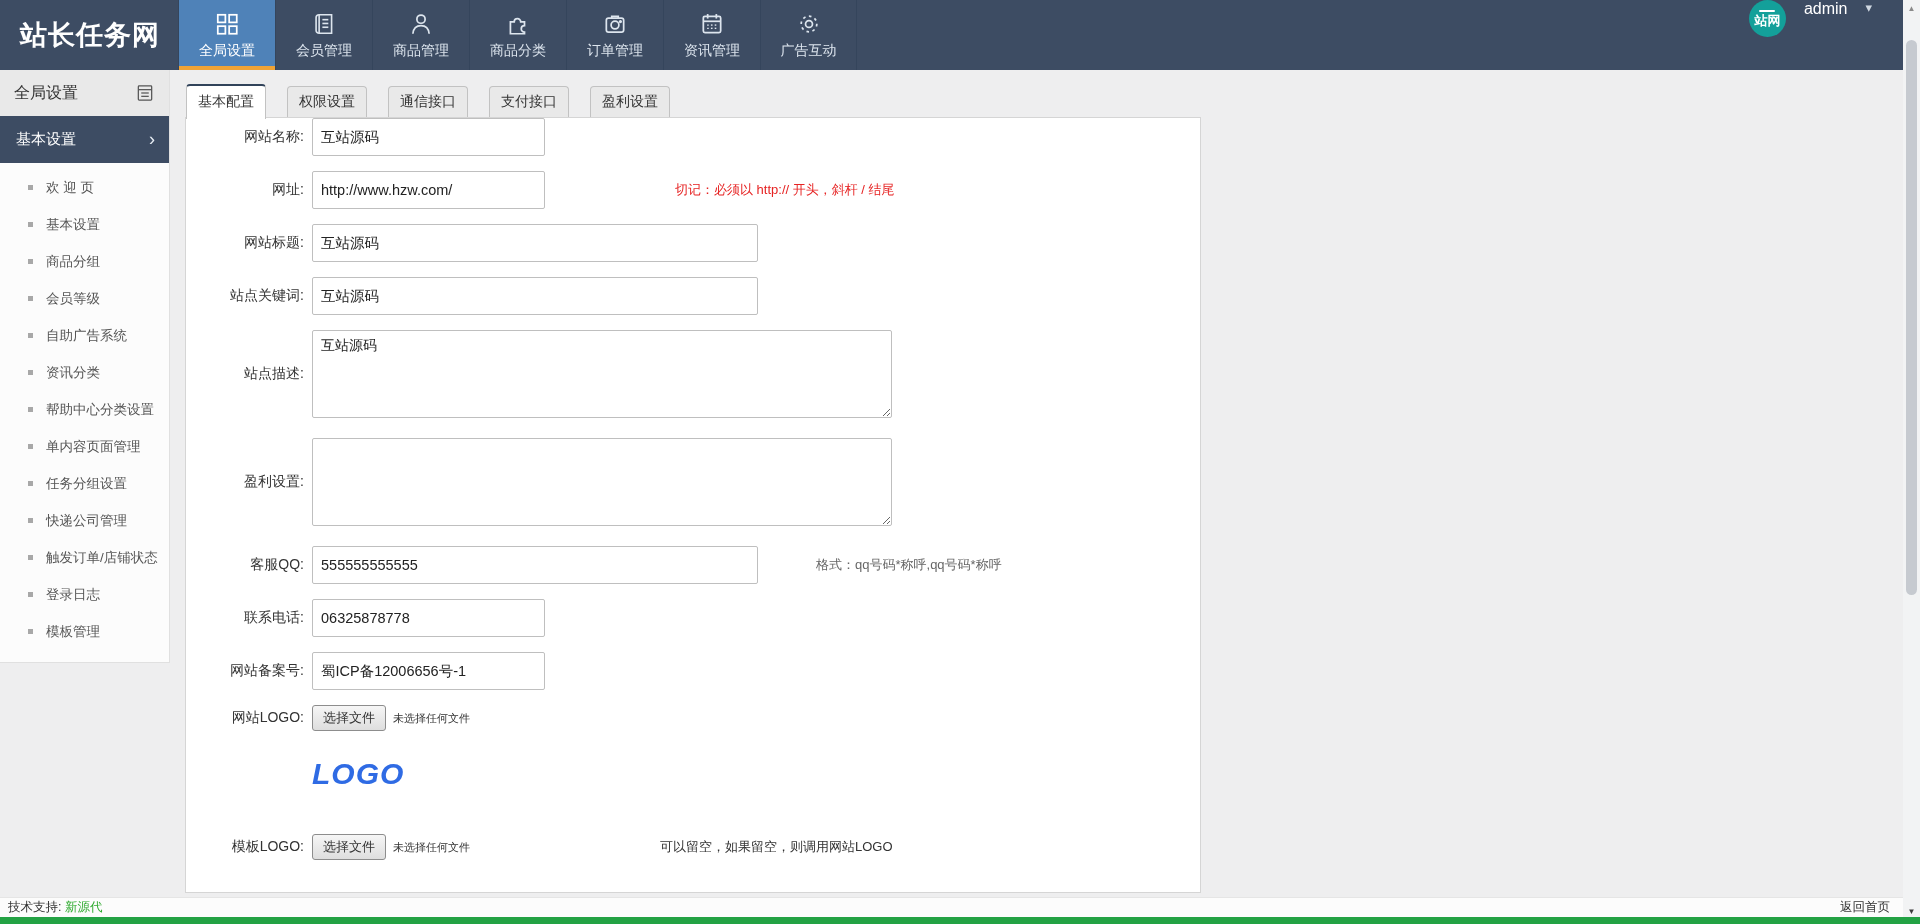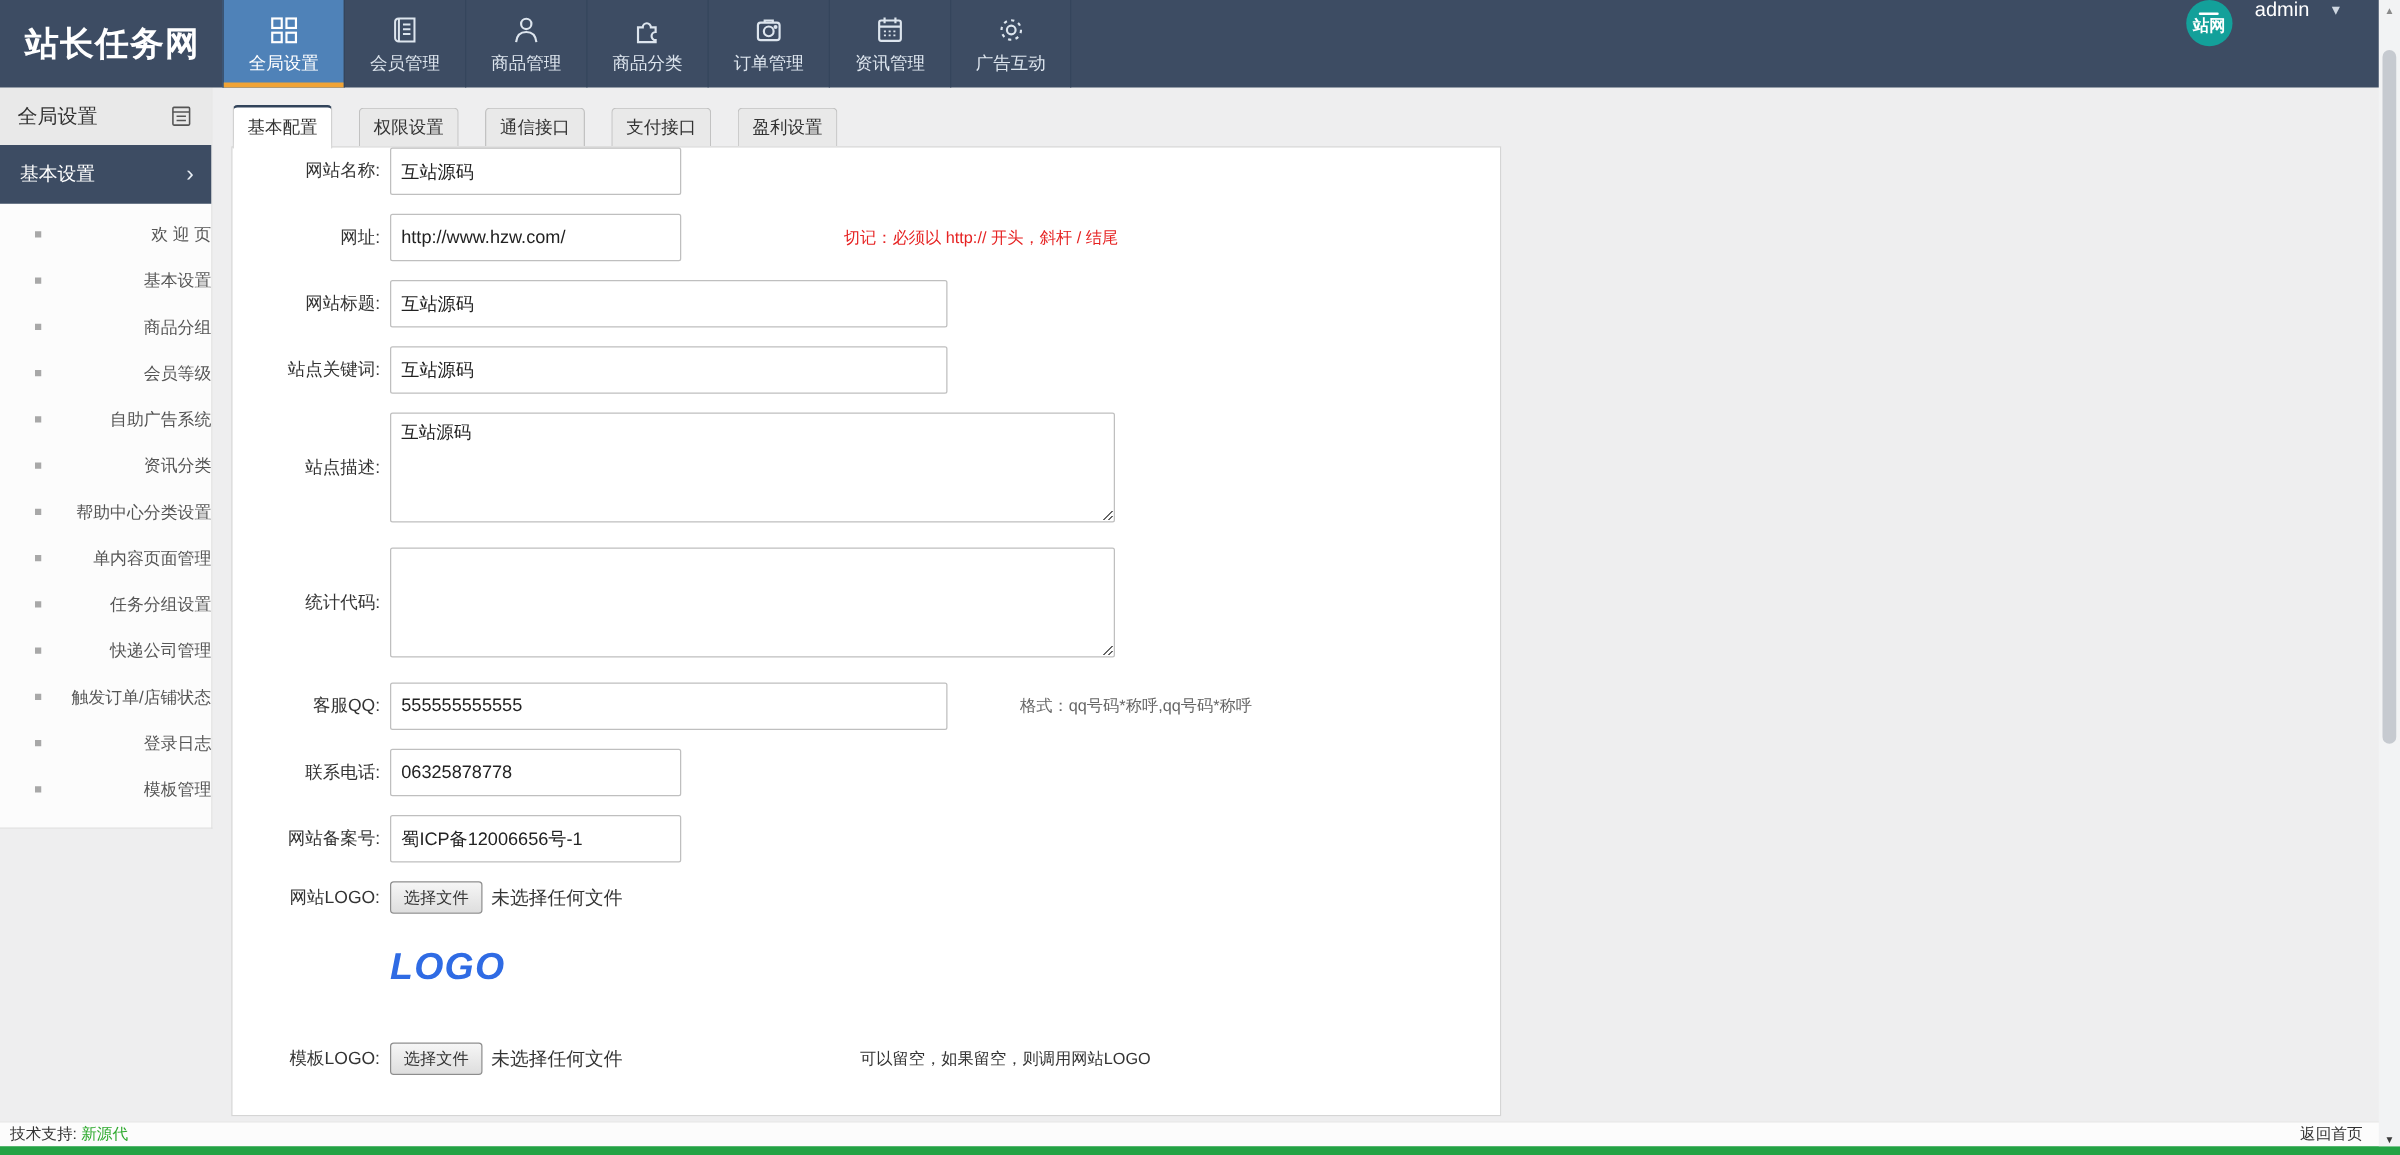--- a/index.html
+++ b/index.html
@@ -20,21 +20,21 @@
   .username { color:#fff; font-size:16px; }
   .chev { color:#cfd7e1; font-size:13px; cursor:pointer; }
 
   
   .sidebar { position:absolute; top:70px; left:0; width:170px; background:#fcfcfc; border-right:1px solid #e0e0e0; border-bottom:1px solid #e0e0e0; z-index:5; }
   .sidebar-header { height:46px; background:#e9e9e9; display:flex; align-items:center; justify-content:space-between; padding:0 14px; font-size:16px; color:#333; }
   .sidebar-header .hdr-icon { color:#555; display:flex; }
   .sidebar-group { height:47px; background:#3d4c63; color:#fff; display:flex; align-items:center; justify-content:space-between; padding:0 14px 0 16px; font-size:15px; cursor:pointer; }
   .sidebar-group .gchev { font-size:18px; color:#e8eef5; }
   .sidebar-list { padding:6px 0 12px; }
-  .side-item { height:37px; display:flex; align-items:center; padding-left:28px; font-size:13.5px; color:#555; cursor:pointer; white-space:nowrap;justify-content:space-between; }
+  .side-item { height:37px; display:flex; align-items:center; padding-left:28px; font-size:13.5px; color:#555; cursor:pointer; white-space:nowrap; }
   .side-item .bullet { width:5px; height:5px; background:#a8a8a8; margin-right:13px; flex:none; }
 
   
   .tabs { position:absolute; top:84px; left:186px; display:flex; gap:21px; z-index:6; }
   .tab { width:80px; height:31px; margin-top:2px; line-height:29px; text-align:center; font-size:14px; color:#333; background:#e9e9e9; border:1px solid #c2c2c2; border-bottom:none; border-radius:4px 4px 0 0; cursor:pointer; }
   .tab.active { margin-top:0; height:35px; line-height:31px; background:#fff; border-top:2px solid #31435a; }
 
   
   .panel { position:absolute; top:117px; left:185px; width:1016px; height:776px; background:#fff; border:1px solid #d5d5d5; z-index:4; }
   .frow { display:flex; align-items:center; margin-bottom:15px; }
@@ -45,21 +45,21 @@
   .inp-m { width:446px; }
   .ta { width:580px; height:88px; border:1px solid #bfbfbf; border-radius:2px; padding:6px 8px; font-size:14px; color:#222; resize:both; font-family:inherit; }
   .hint { font-size:13px; margin-left:14px; white-space:nowrap; }
   .hint-red { color:#e62222; }
   .hint-gray { color:#666; }
   .hint-dark { color:#333; }
   .row-site-url .hint { margin-left:130px; }
   .row-service-qq .hint { margin-left:58px; }
   .row-template-logo .hint { margin-left:190px; }
   .file-btn { height:26px; padding:0 10px; background:linear-gradient(#f6f6f6,#dedede); border:1px solid #8d8d8d; border-radius:3px; font-size:13px; color:#333; cursor:pointer; font-family:inherit; }
-  .file-status { font-size:15px; color:#333; margin-left:7px; }
+  .file-status { font-size:11px; color:#333; margin-left:7px; }
   .logo-preview-row { margin:26px 0 43px; }
   .logo-preview { margin-left:126px; color:#2f6be4; font-size:30px; font-weight:bold; font-style:italic; letter-spacing:1px; }
 
   
   .footer-band { position:absolute; left:0; right:0; bottom:7px; height:20px; background:#fcfcfc; border-top:1px solid #e5e5e5; display:flex; align-items:center; justify-content:space-between; padding:0 30px 0 8px; font-size:12.5px; color:#333; z-index:8; }
   .support a, .support-link { color:#2eaa2e; text-decoration:none; cursor:pointer; }
   .back-home { color:#333; cursor:pointer; }
   .green-bar { position:absolute; left:0; right:0; bottom:0; height:7px; background:#23a244; z-index:9; }
 
   
@@ -276,21 +276,21 @@
       </div>
       <div class="frow row-site-keywords">
         <div class="flabel">站点关键词:</div>
         <input class="inp inp-m" value="互站源码" style="">
       </div>
       <div class="frow row-site-description ta-row">
         <div class="flabel">站点描述:</div>
         <textarea class="ta" style="">互站源码</textarea>
       </div>
       <div class="frow row-stats-code ta-row">
-        <div class="flabel">统计代码:</div>
+        <div class="flabel">盈利设置:</div>
         <textarea class="ta" style=""></textarea>
       </div>
       <div class="frow row-service-qq">
         <div class="flabel">客服QQ:</div>
         <input class="inp inp-m" value="555555555555" style="">
         <span class="hint hint-gray">格式：qq号码*称呼,qq号码*称呼</span>
       </div>
       <div class="frow row-contact-phone">
         <div class="flabel">联系电话:</div>
         <input class="inp inp-s" value="06325878778" style="">

